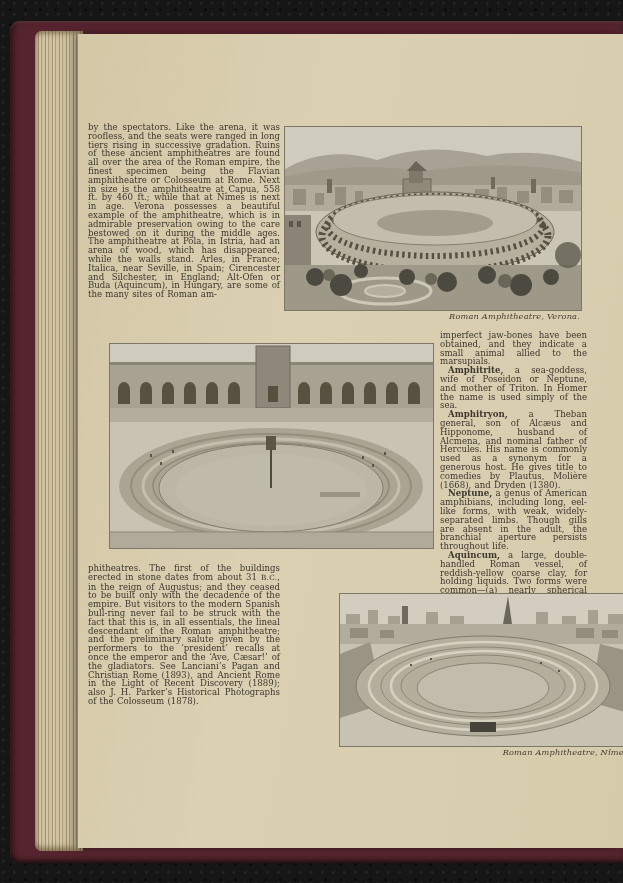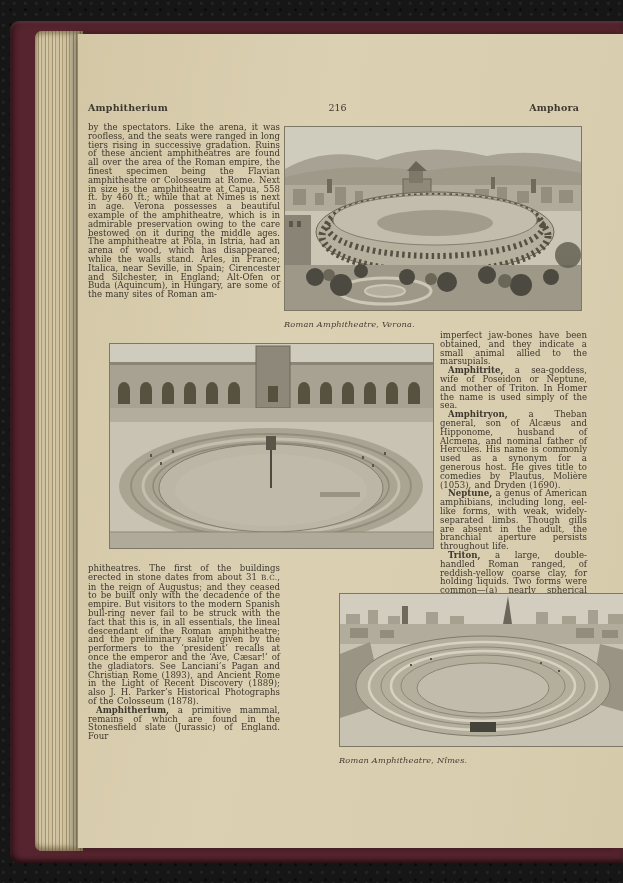--- a/index.html
+++ b/index.html
@@ -44,38 +44,33 @@
   .seg-b{font-weight:bold;}
   .seg-i{}
   .seg-sc{font-size:7.2px;letter-spacing:.3px;}
 
   #col-left-top{left:10px;top:89px;width:192px;height:214px;}
   #col-right{left:362px;top:297px;width:147px;height:276px;}
   #col-left-bottom{left:10px;top:530px;width:192px;height:246px;}
 
   .figure{position:absolute;}
   .figure svg{display:block;border:1px solid #7d7768;background:var(--photo-bg,#c8c3b3);}
-  .caption{margin-top:8px;text-align:left;font-style:italic;font-size:8.2px;color:#433d34;letter-spacing:.2px;}
+  .caption{margin-top:0;text-align:right;font-style:italic;font-size:8.2px;color:#433d34;letter-spacing:.2px;}
   #fig-verona{left:206px;top:92px;width:296px;}
   #fig-arles{left:31px;top:309px;width:323px;}
   #fig-nimes{left:213px;top:559px;width:292px;padding-left:48px;}
 </style>
 </head>
 <body>
 
 <div class="cover"></div>
 <div class="stack"></div>
 
 <div class="page">
 
-  <div class="running-header">
-    <span class="rh-left">Amphitherium</span>
-    <span class="rh-center">216</span>
-    <span class="rh-right">Amphora</span>
-  </div>
 
   <div class="col" id="col-left-top">
       <p class="para"><span>by the spectators.  Like the arena, it was roofless, and the seats were ranged in long tiers rising in successive gradation.  Ruins of these ancient amphitheatres are found all over the area of the Roman empire, the finest specimen being the Flavian amphitheatre or Colosseum at Rome.  Next in size is the amphitheatre at Capua, 558 ft. by 460 ft.; while that at Nîmes is next in age.  Verona possesses a beautiful example of the amphitheatre, which is in admirable preservation owing to the care bestowed on it during the middle ages.  The amphitheatre at Pola, in Istria, had an arena of wood, which has disappeared, while the walls stand.  Arles, in France; Italica, near Seville, in Spain; Cirencester and Silchester, in England; Alt-Ofen or Buda (</span><span class="seg-i">Aquincum</span><span>), in Hungary, are some of the many sites of Roman am-</span></p>
     </div>
 
   <div class="figure" id="fig-verona">
     <svg width="296" height="183" viewBox="0 0 296 183" xmlns="http://www.w3.org/2000/svg">
       <rect width="296" height="183" fill="#cac5b5"></rect>
       <rect width="296" height="58" fill="#d0ccbd"></rect>
       <path d="M0,42 Q42,18 92,33 Q142,14 202,29 Q252,20 296,35 L296,64 L0,64 Z" fill="#a8a294"></path>
@@ -172,28 +167,27 @@
           <rect x="274" y="108" width="2" height="3"></rect>
       </g>
       <rect x="0" y="188" width="323" height="16" fill="#b0aa9a"></rect>
       <line x1="0" y1="188" x2="323" y2="188" stroke="#8f8979" stroke-width="1"></line>
     </svg>
   </div>
 
   <div class="col" id="col-right">
       <p class="para"><span>imperfect jaw-bones have been obtained, and they indicate a small animal allied to the marsupials.</span></p>
       <p class="para indent"><span class="seg-b">Amphitrite,</span><span> a sea-goddess, wife of Poseidon or Neptune, and mother of Triton.  In Homer the name is used simply of the sea.</span></p>
-      <p class="para indent"><span class="seg-b">Amphitryon,</span><span> a Theban general, son of Alcæus and Hipponome, husband of Alcmena, and nominal father of Hercules.  His name is commonly used as a synonym for a generous host.  He gives title to comedies by Plautus, Molière (1053), and Dryden (1690).</span></p>
+      <p class="para indent"><span class="seg-b">Amphitryon,</span><span> a Theban general, son of Alcæus and Hipponome, husband of Alcmena, and nominal father of Hercules.  His name is commonly used as a synonym for a generous host.  He gives title to comedies by Plautus, Molière (1668), and Dryden (1380).</span></p>
       <p class="para indent"><span class="seg-b">Neptune,</span><span> a genus of American amphibians, including long, eel-like forms, with weak, widely-separated limbs.  Though gills are absent in the adult, the branchial aperture persists throughout life.</span></p>
-      <p class="para indent"><span class="seg-b">Triton,</span><span> a large, double-handled Roman ranged, of reddish-yellow coarse clay, for holding liquids.  Two forms were common—(</span><span class="seg-i">a</span><span>) nearly spherical and short-necked, pointed at the base</span></p>
+      <p class="para indent"><span class="seg-b">Aquincum,</span><span> a large, double-handled Roman vessel, of reddish-yellow coarse clay, for holding liquids.  Two forms were common—(</span><span class="seg-i">a</span><span>) nearly spherical and short-necked, pointed at the base</span></p>
     </div>
 
   <div class="col" id="col-left-bottom">
       <p class="para"><span>phitheatres.  The first of the buildings erected in stone dates from about 31 </span><span class="seg-sc">B.C.</span><span>, in the reign of Augustus; and they ceased to be built only with the decadence of the empire.  But visitors to the modern Spanish bull-ring never fail to be struck with the fact that this is, in all essentials, the lineal descendant of the Roman amphitheatre; and the preliminary salute given by the performers to the ‘president’ recalls at once the emperor and the ‘</span><span class="seg-i">Ave, Cæsar!</span><span>’ of the gladiators.  See Lanciani’s </span><span class="seg-i">Pagan and Christian Rome</span><span> (1893), and </span><span class="seg-i">Ancient Rome in the Light of Recent Discovery</span><span> (1889); also J. H. Parker’s </span><span class="seg-i">Historical Photographs of the Colosseum</span><span> (1878).</span></p>
-      <p class="para indent"><span class="seg-b">Amphitherium,</span><span> a primitive mammal, remains of which are found in the Stonesfield slate (Jurassic) of England.  Four</span></p>
     </div>
 
   <div class="figure" id="fig-nimes">
     <svg width="292" height="152" viewBox="0 0 292 152" xmlns="http://www.w3.org/2000/svg">
       <rect width="292" height="152" fill="#c7c2b2"></rect>
       <rect width="292" height="30" fill="#d2cdbe"></rect>
       <g fill="#a5a08f">
         <rect x="6" y="20" width="14" height="12"></rect>
           <rect x="28" y="16" width="10" height="16"></rect>
         <rect x="48" y="22" width="12" height="10"></rect>

